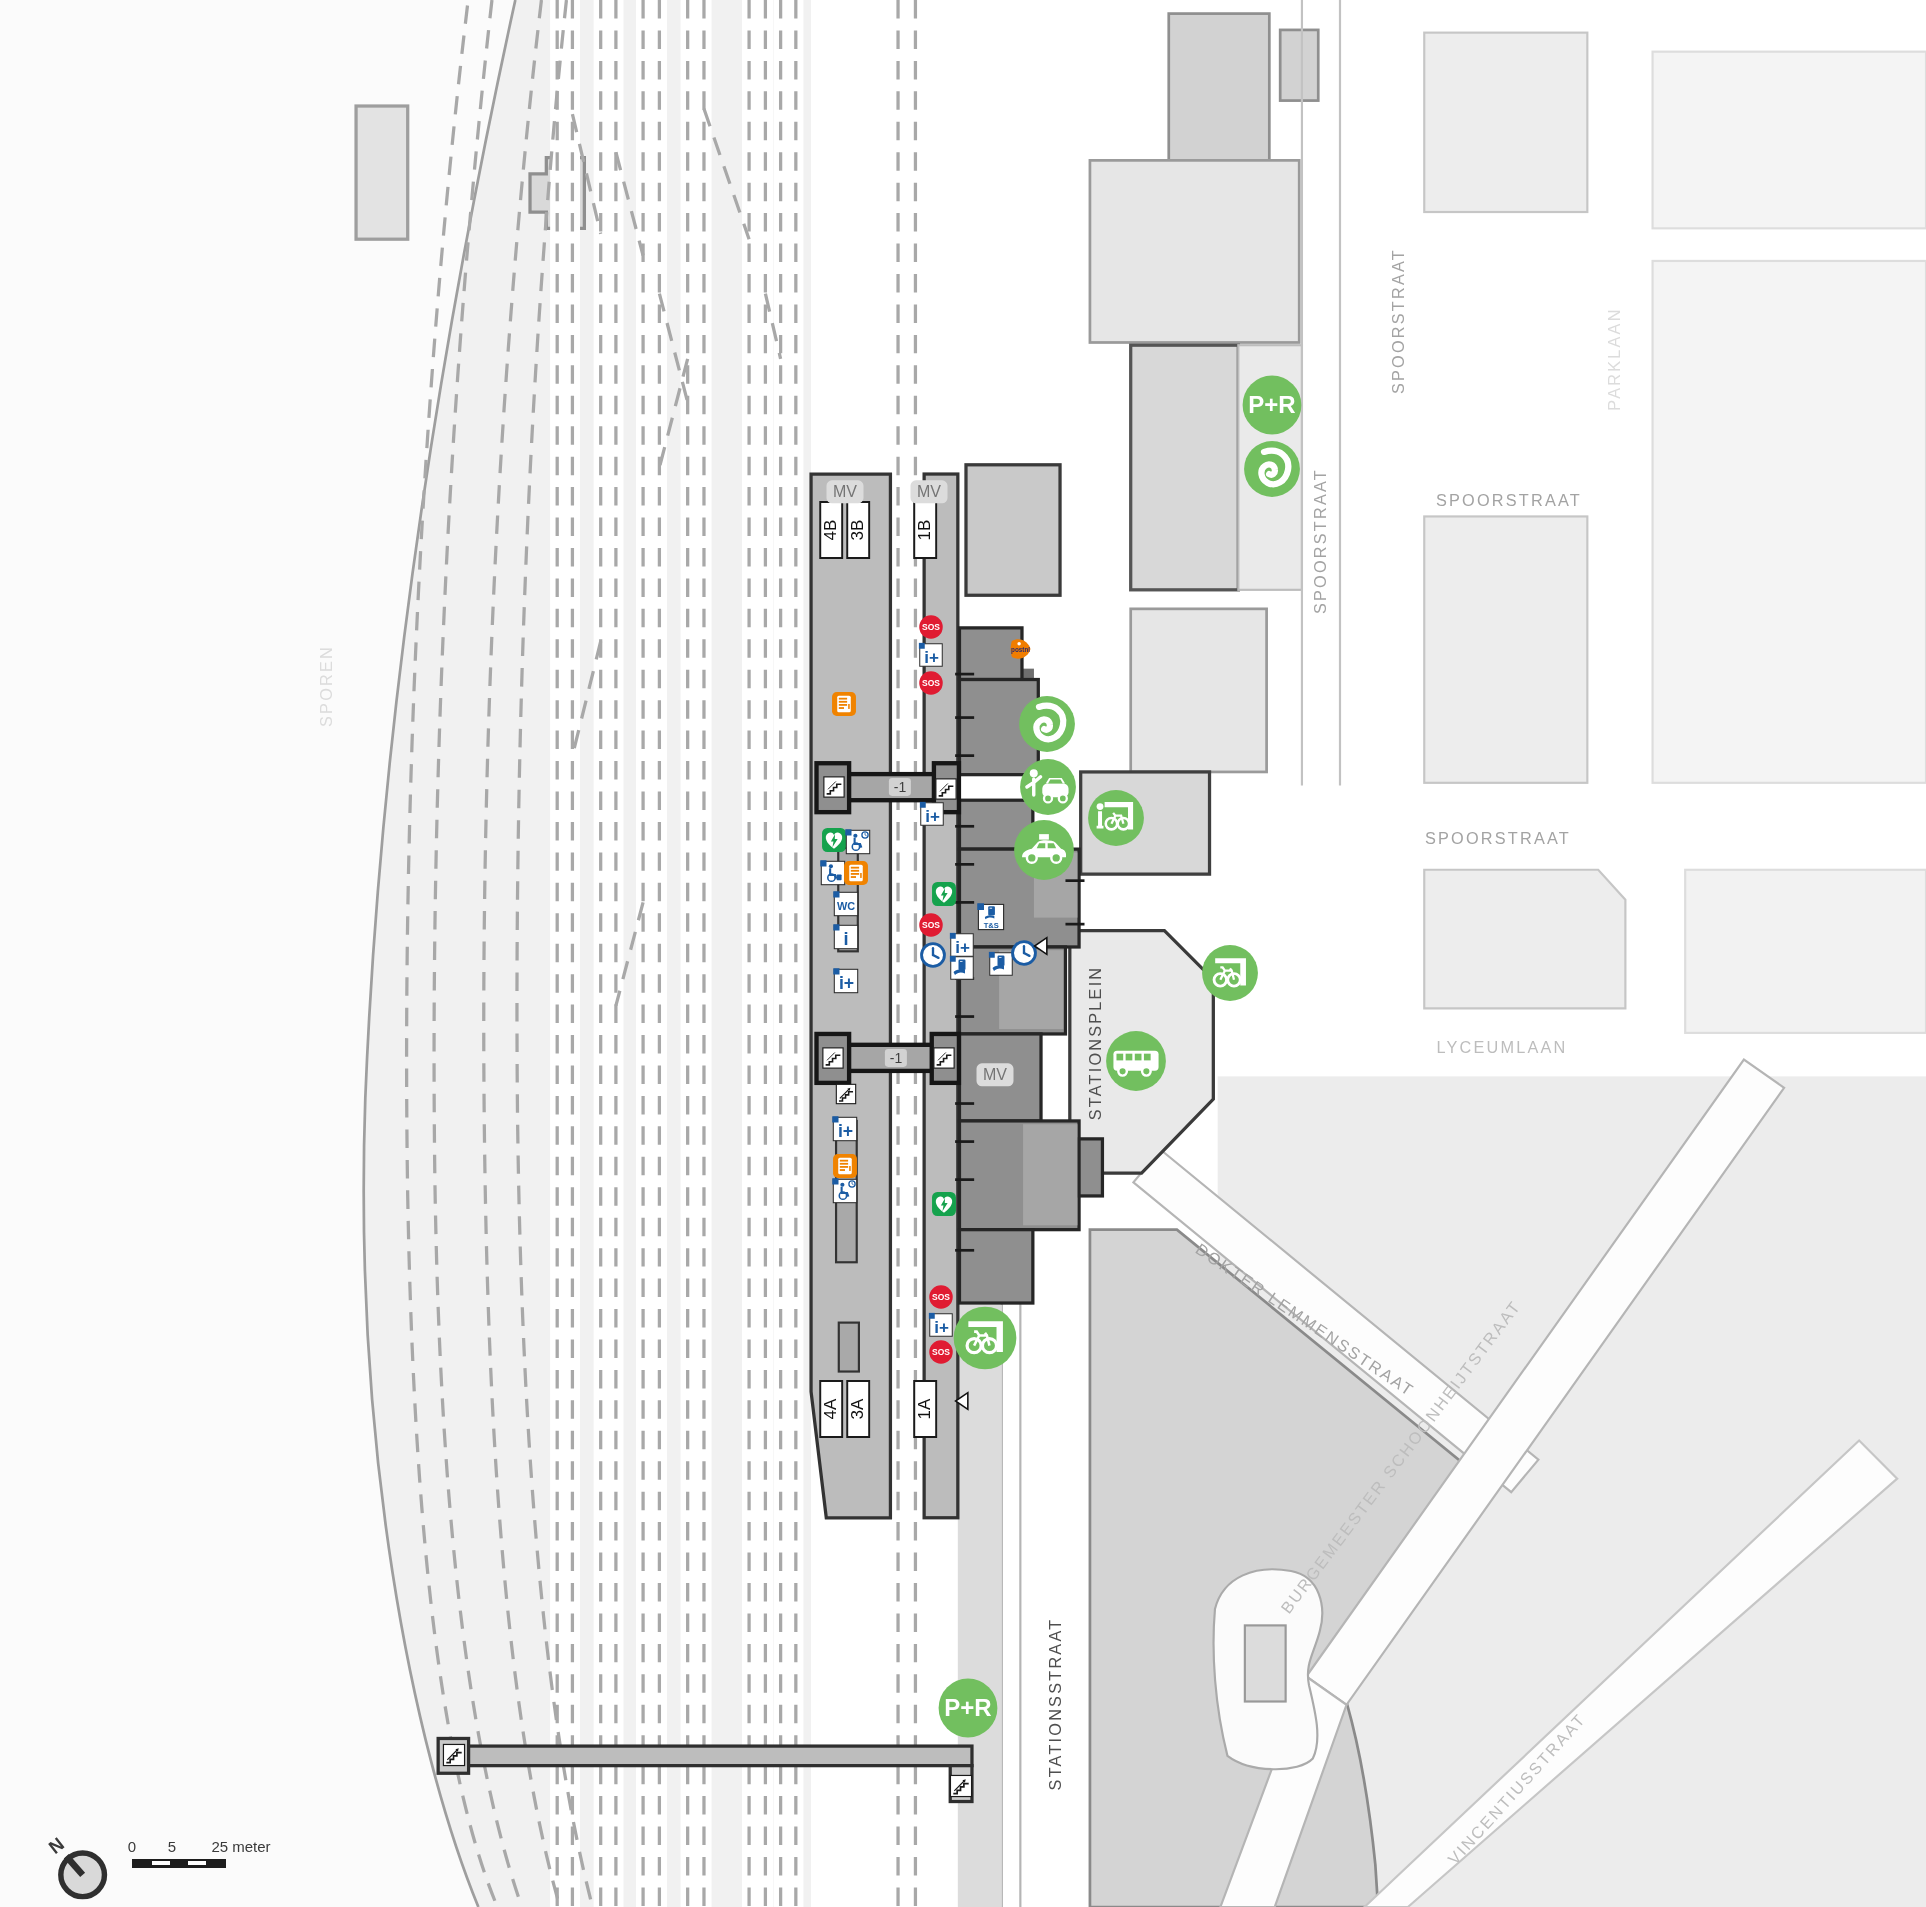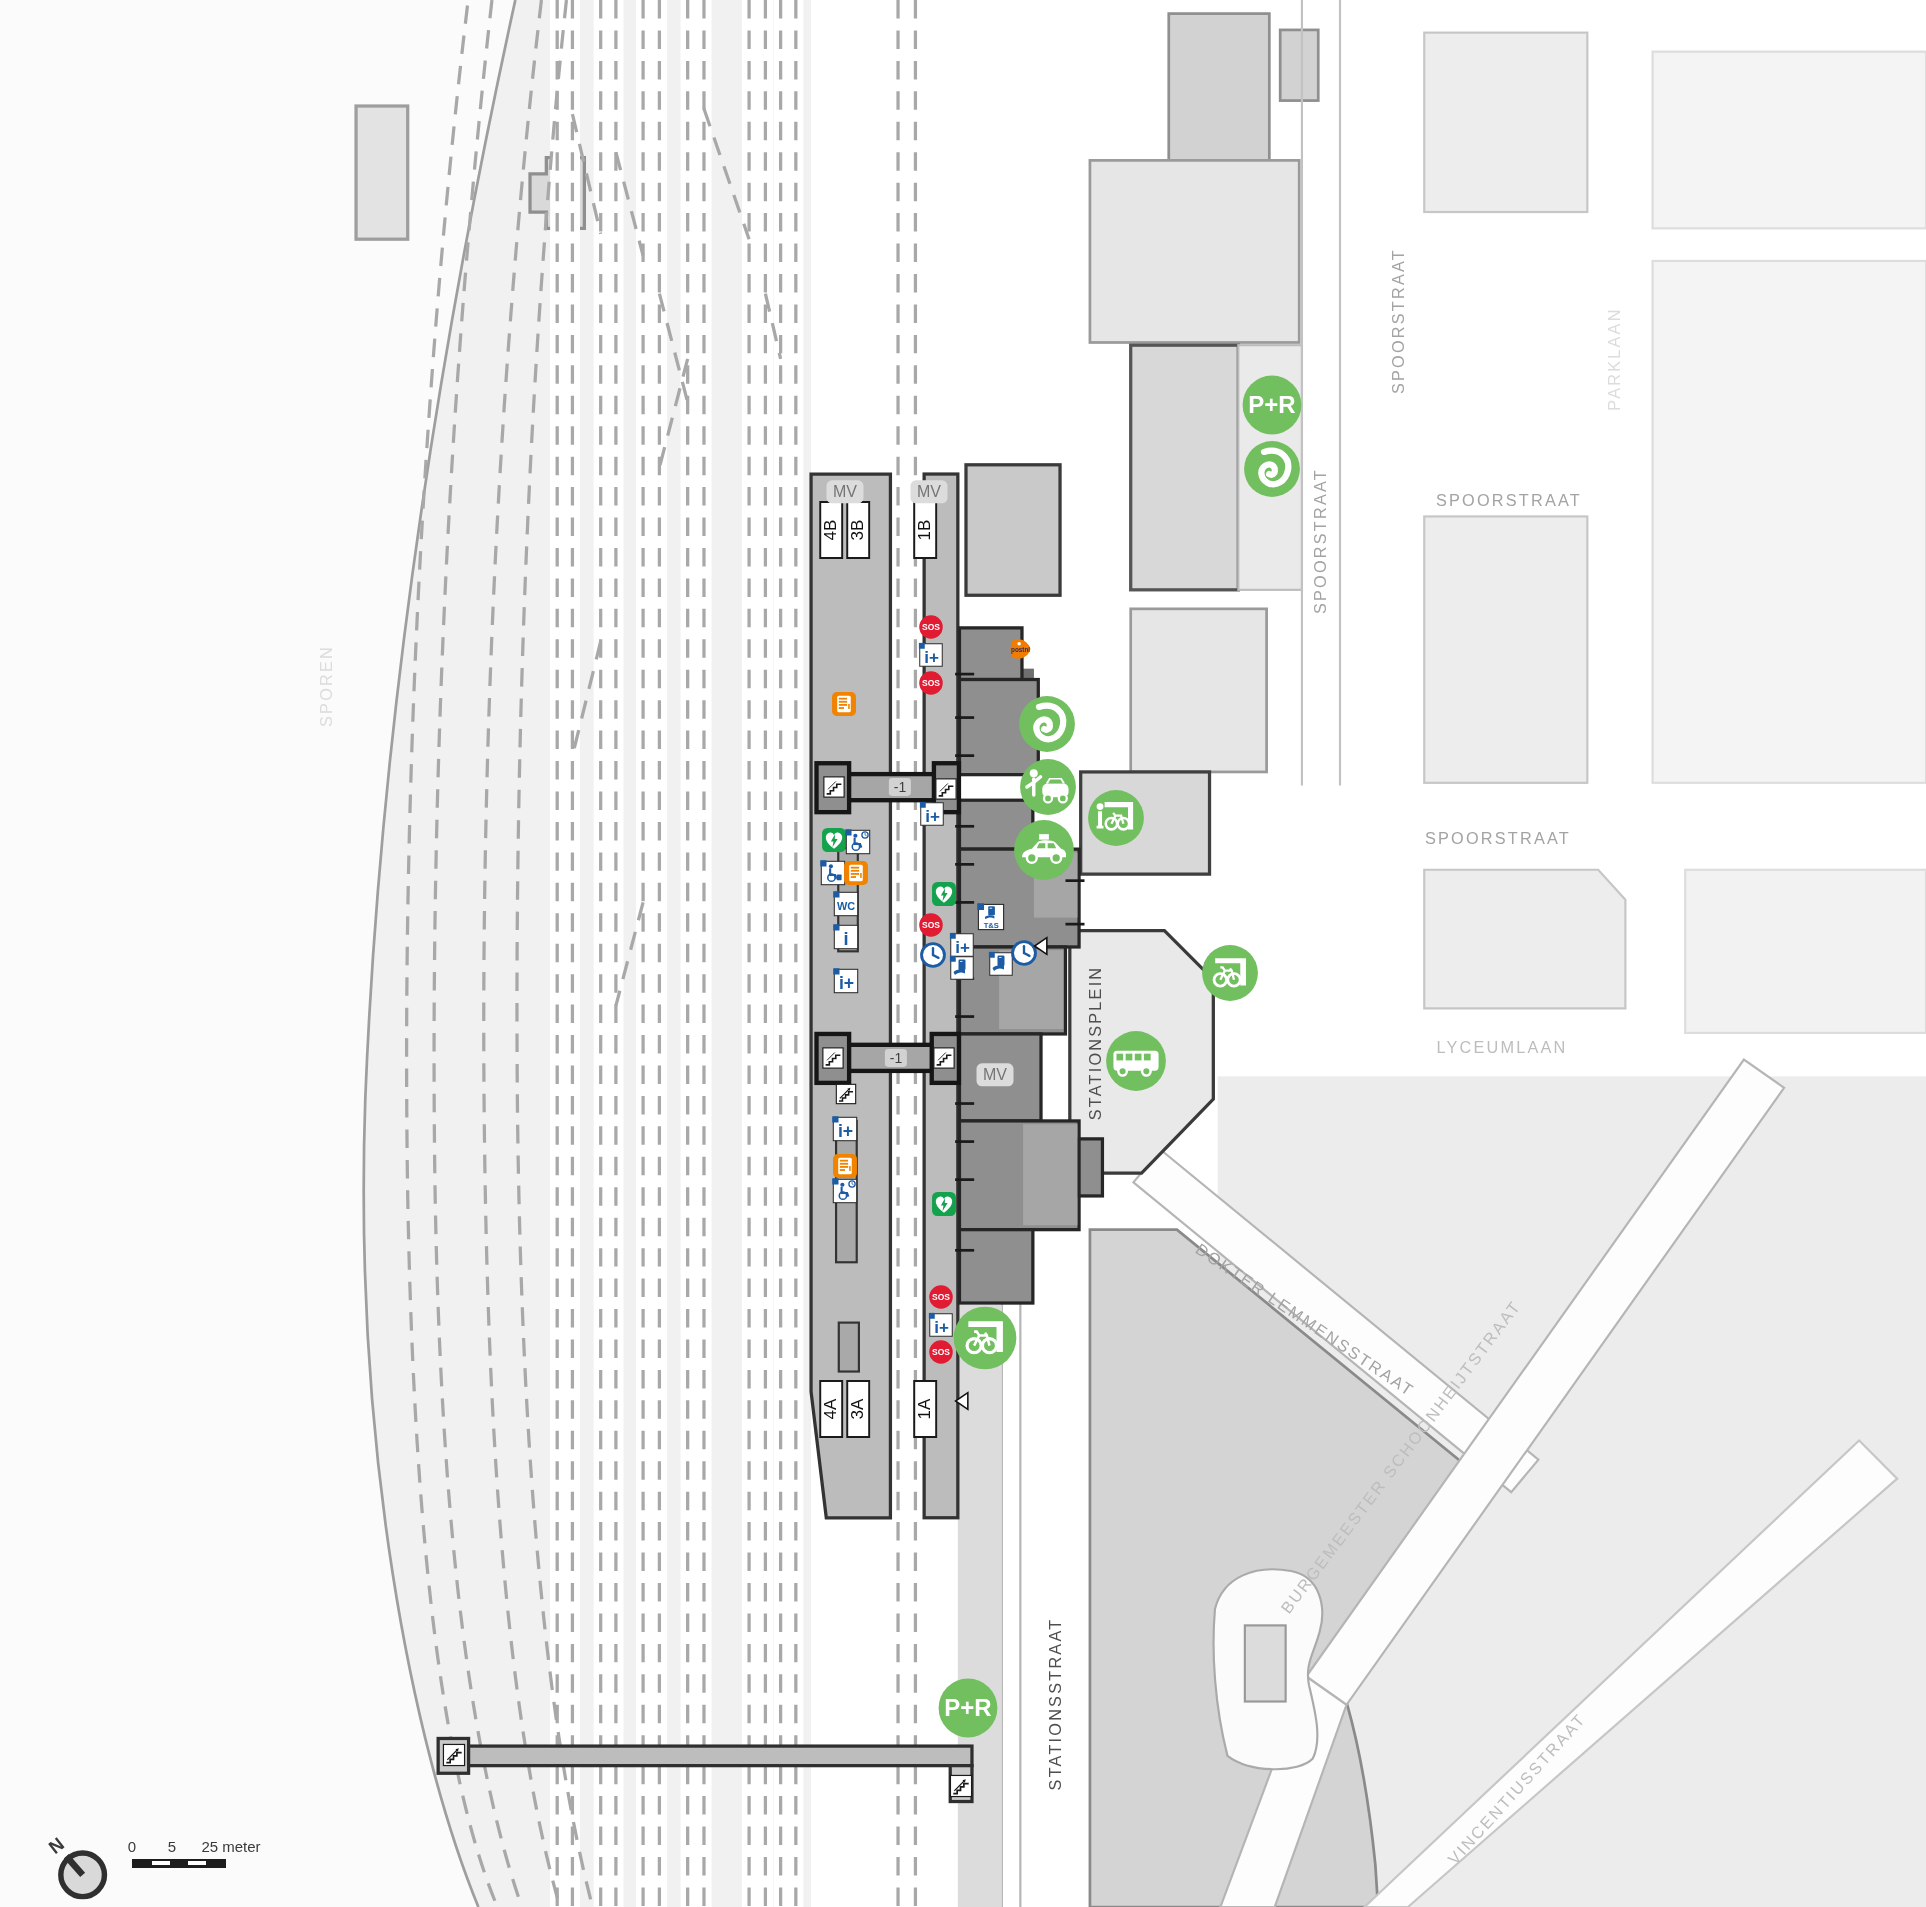--- a/index.html
+++ b/index.html
@@ -519,21 +519,21 @@
           <polygon points="70,22 56,26 66,36" fill="#1a1a1a"></polygon>
         </svg></div>
     </div>
 
   <div id="scalebar">
     <div class="w1"></div>
     <div class="w2"></div>
   </div>
   <span class="scale-num" style="left:132px;top:1855px">0</span>
   <span class="scale-num" style="left:172px;top:1855px">5</span>
-  <span class="scale-num" style="left:231px;top:1855px">25 meter</span>
+  <span class="scale-num" style="left:241px;top:1855px">25 meter</span>
 
   <div id="compass">
     <svg width="60" height="60" viewBox="0 0 110 110">
       <circle cx="58" cy="62" r="40" fill="#d9d9d9" stroke="#2f2f2f" stroke-width="10"></circle>
       <line x1="58" y1="62" x2="28" y2="28" stroke="#2f2f2f" stroke-width="12"></line>
     </svg>
     <span class="n">N</span>
   </div>
 </div>
 

